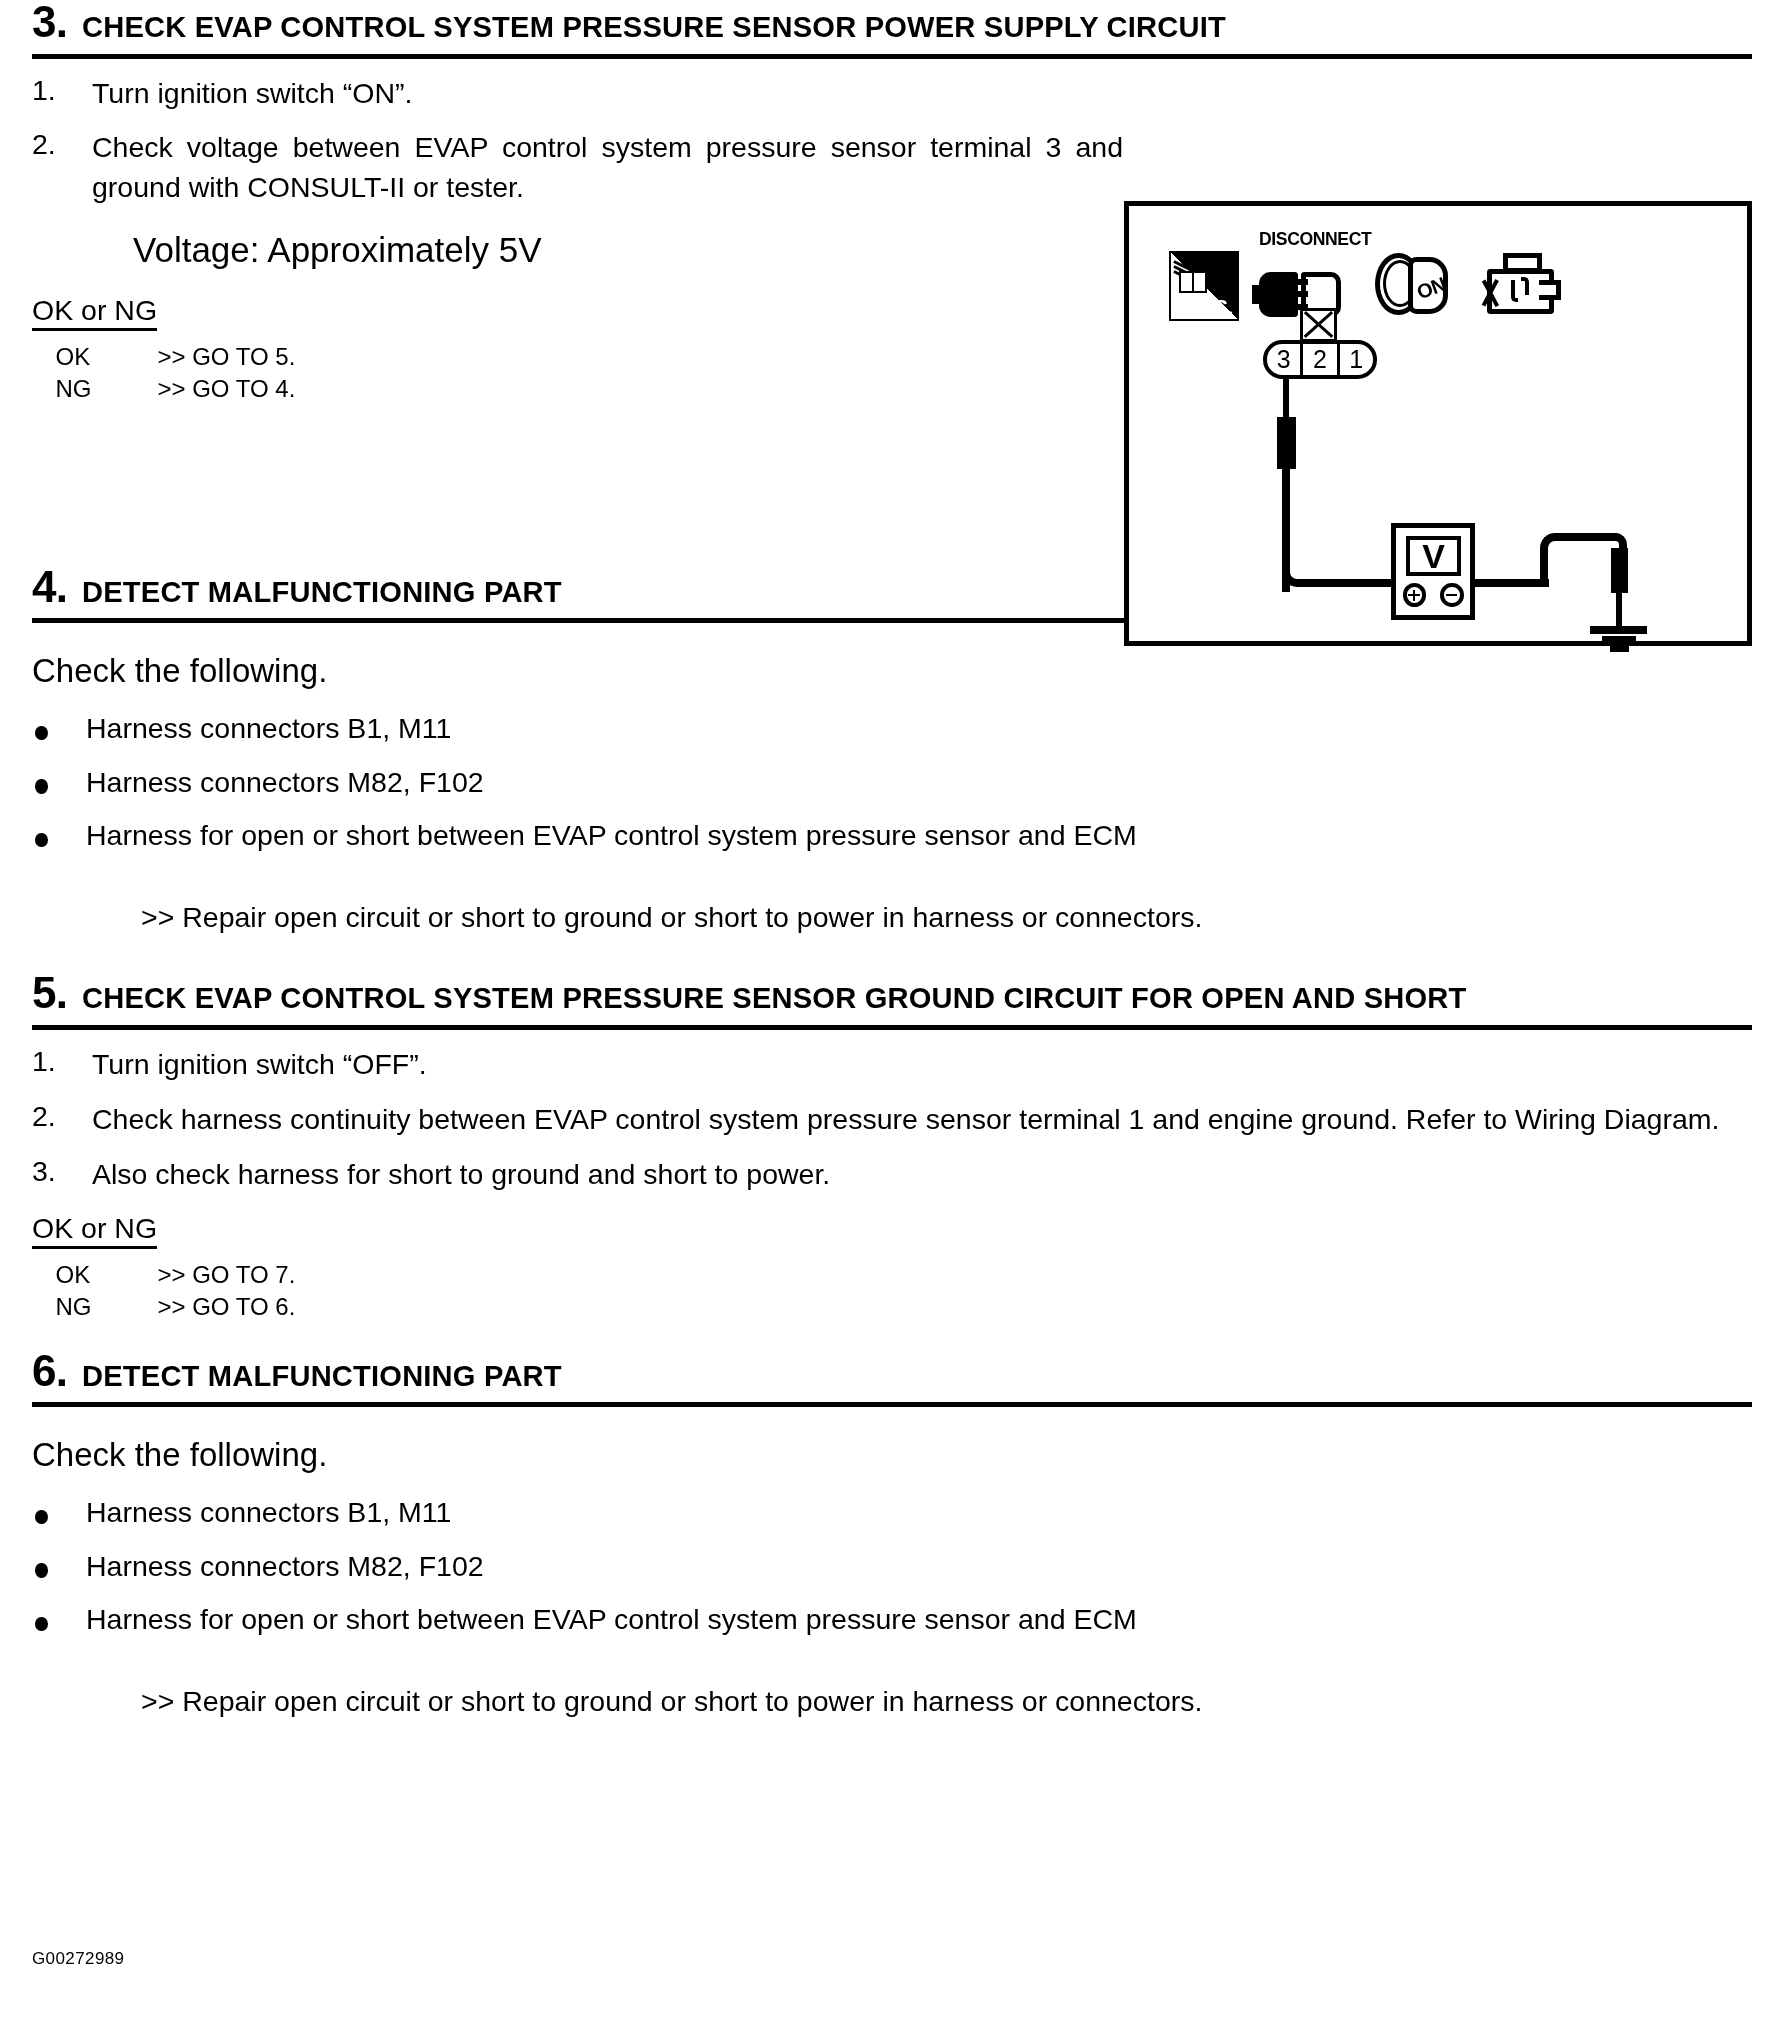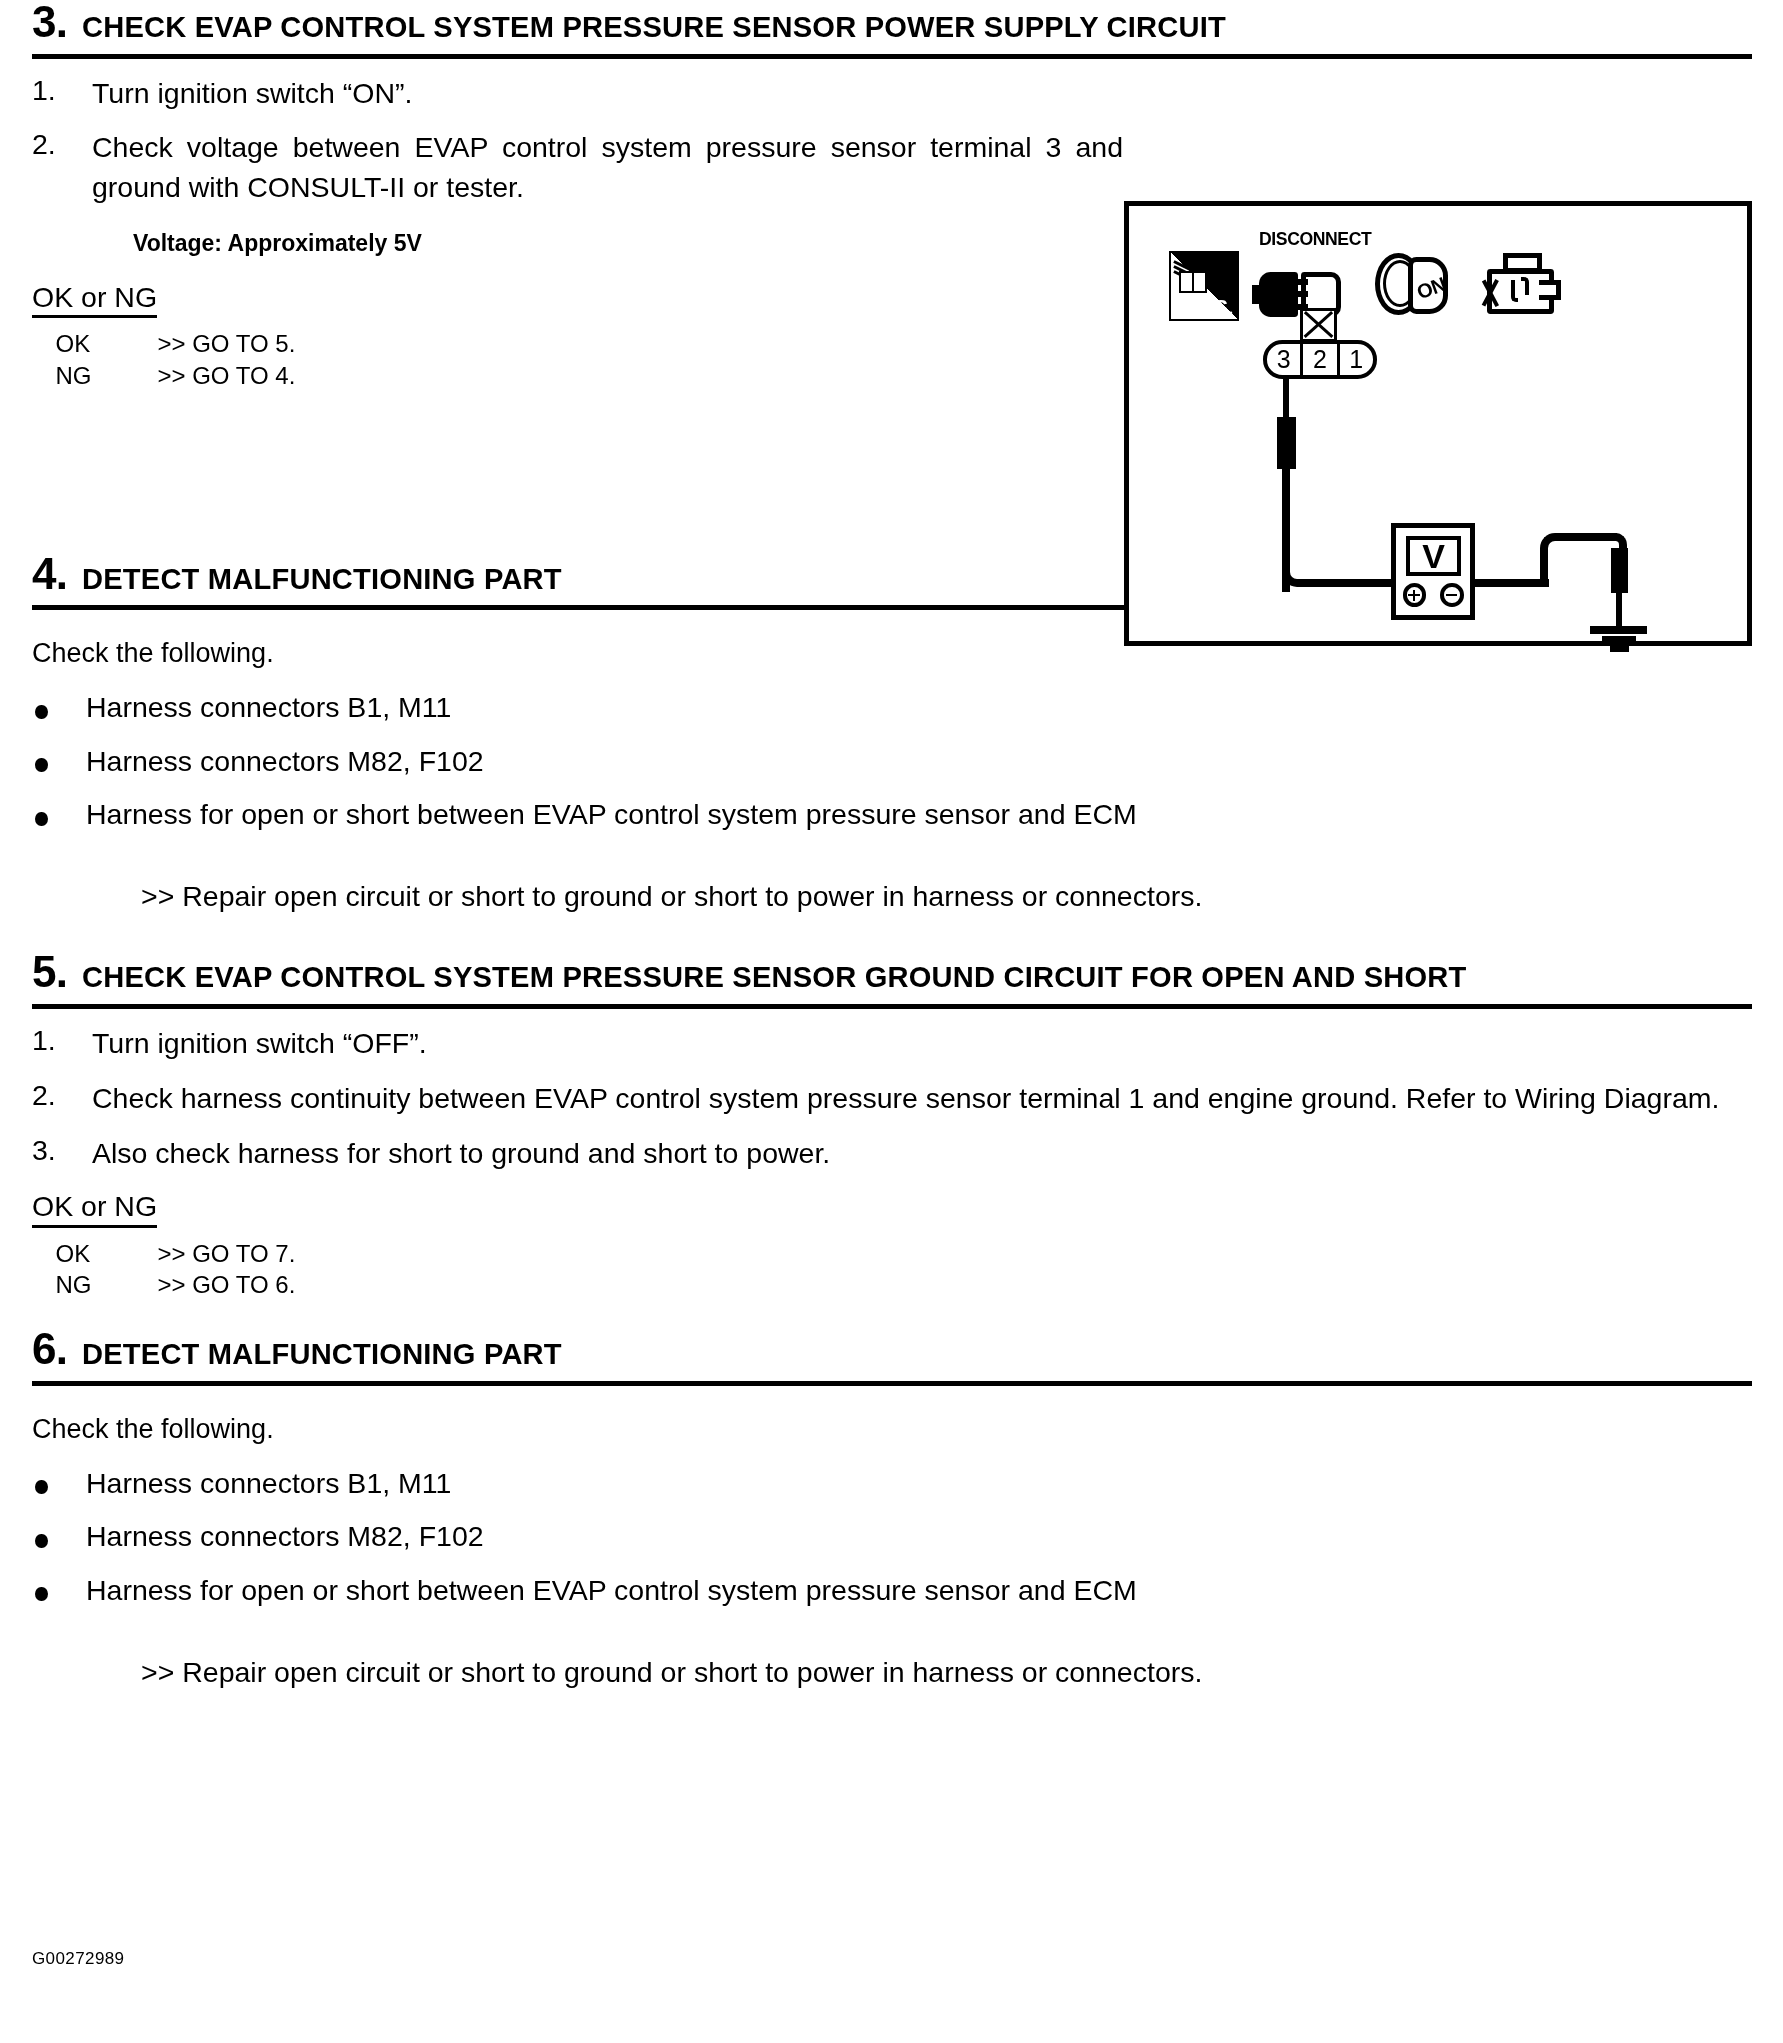--- a/index.html
+++ b/index.html
@@ -43,21 +43,21 @@
   }
   .rule {
     border: none;
     border-top: 5.9px solid #000;
     margin: 8.4px 0 0 0;
     width: 100%;
   }
 
   
   .body-txt {
-    font-size: 27px;
+    font-size: 33px;
     line-height: 1.38;
   }
   .numlist {
     margin: 0; padding: 0;
     list-style: none;
   }
   .numlist li {
     display: flex;
     align-items: flex-start;
     margin-top: 15px;
@@ -68,22 +68,22 @@
     font-size: 28.5px;
   }
   .numlist li .t {
     flex: 1;
     font-size: 28.5px;
     line-height: 1.40;
   }
   .just { text-align: justify; }
 
   .spec {
-    font-weight: 700;
-    font-size: 23px;
+    font-weight: 400;
+    font-size: 35px;
     margin-top: 22px;
     padding-left: 101px;
   }
 
   .oknglabel {
     font-size: 28.5px;
     display: inline-block;
     border-bottom: 3.4px solid #000;
     padding-bottom: 1.7px;
     margin-top: 23.5px;

